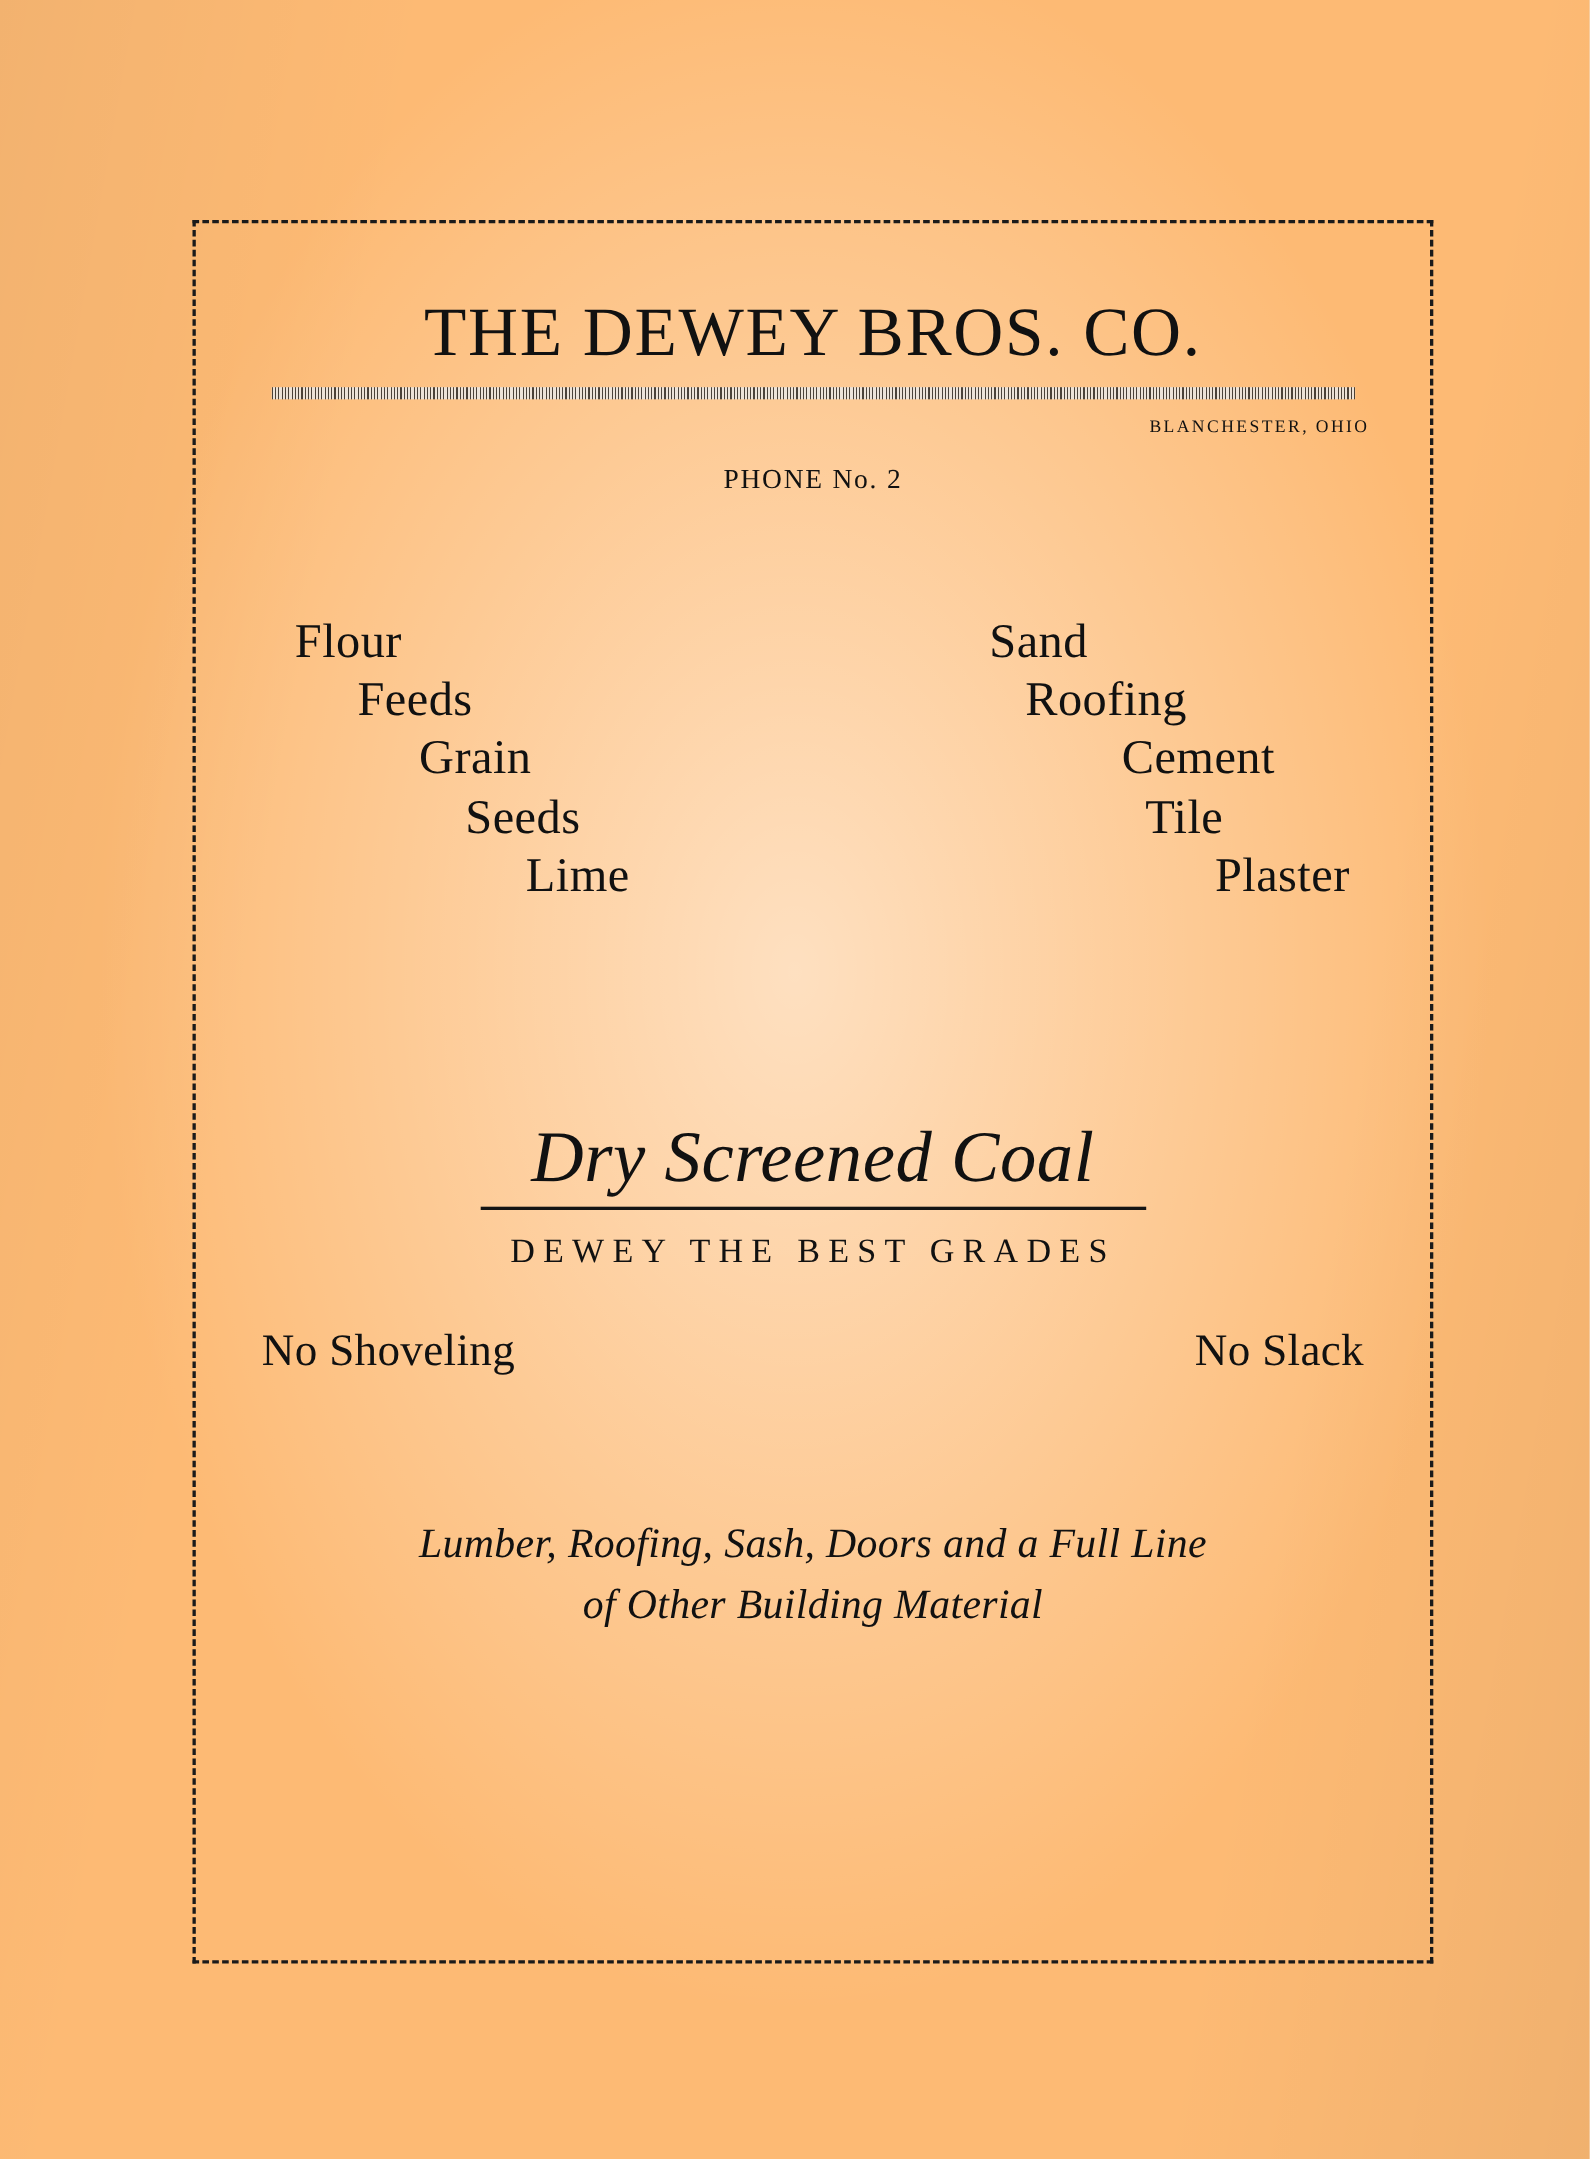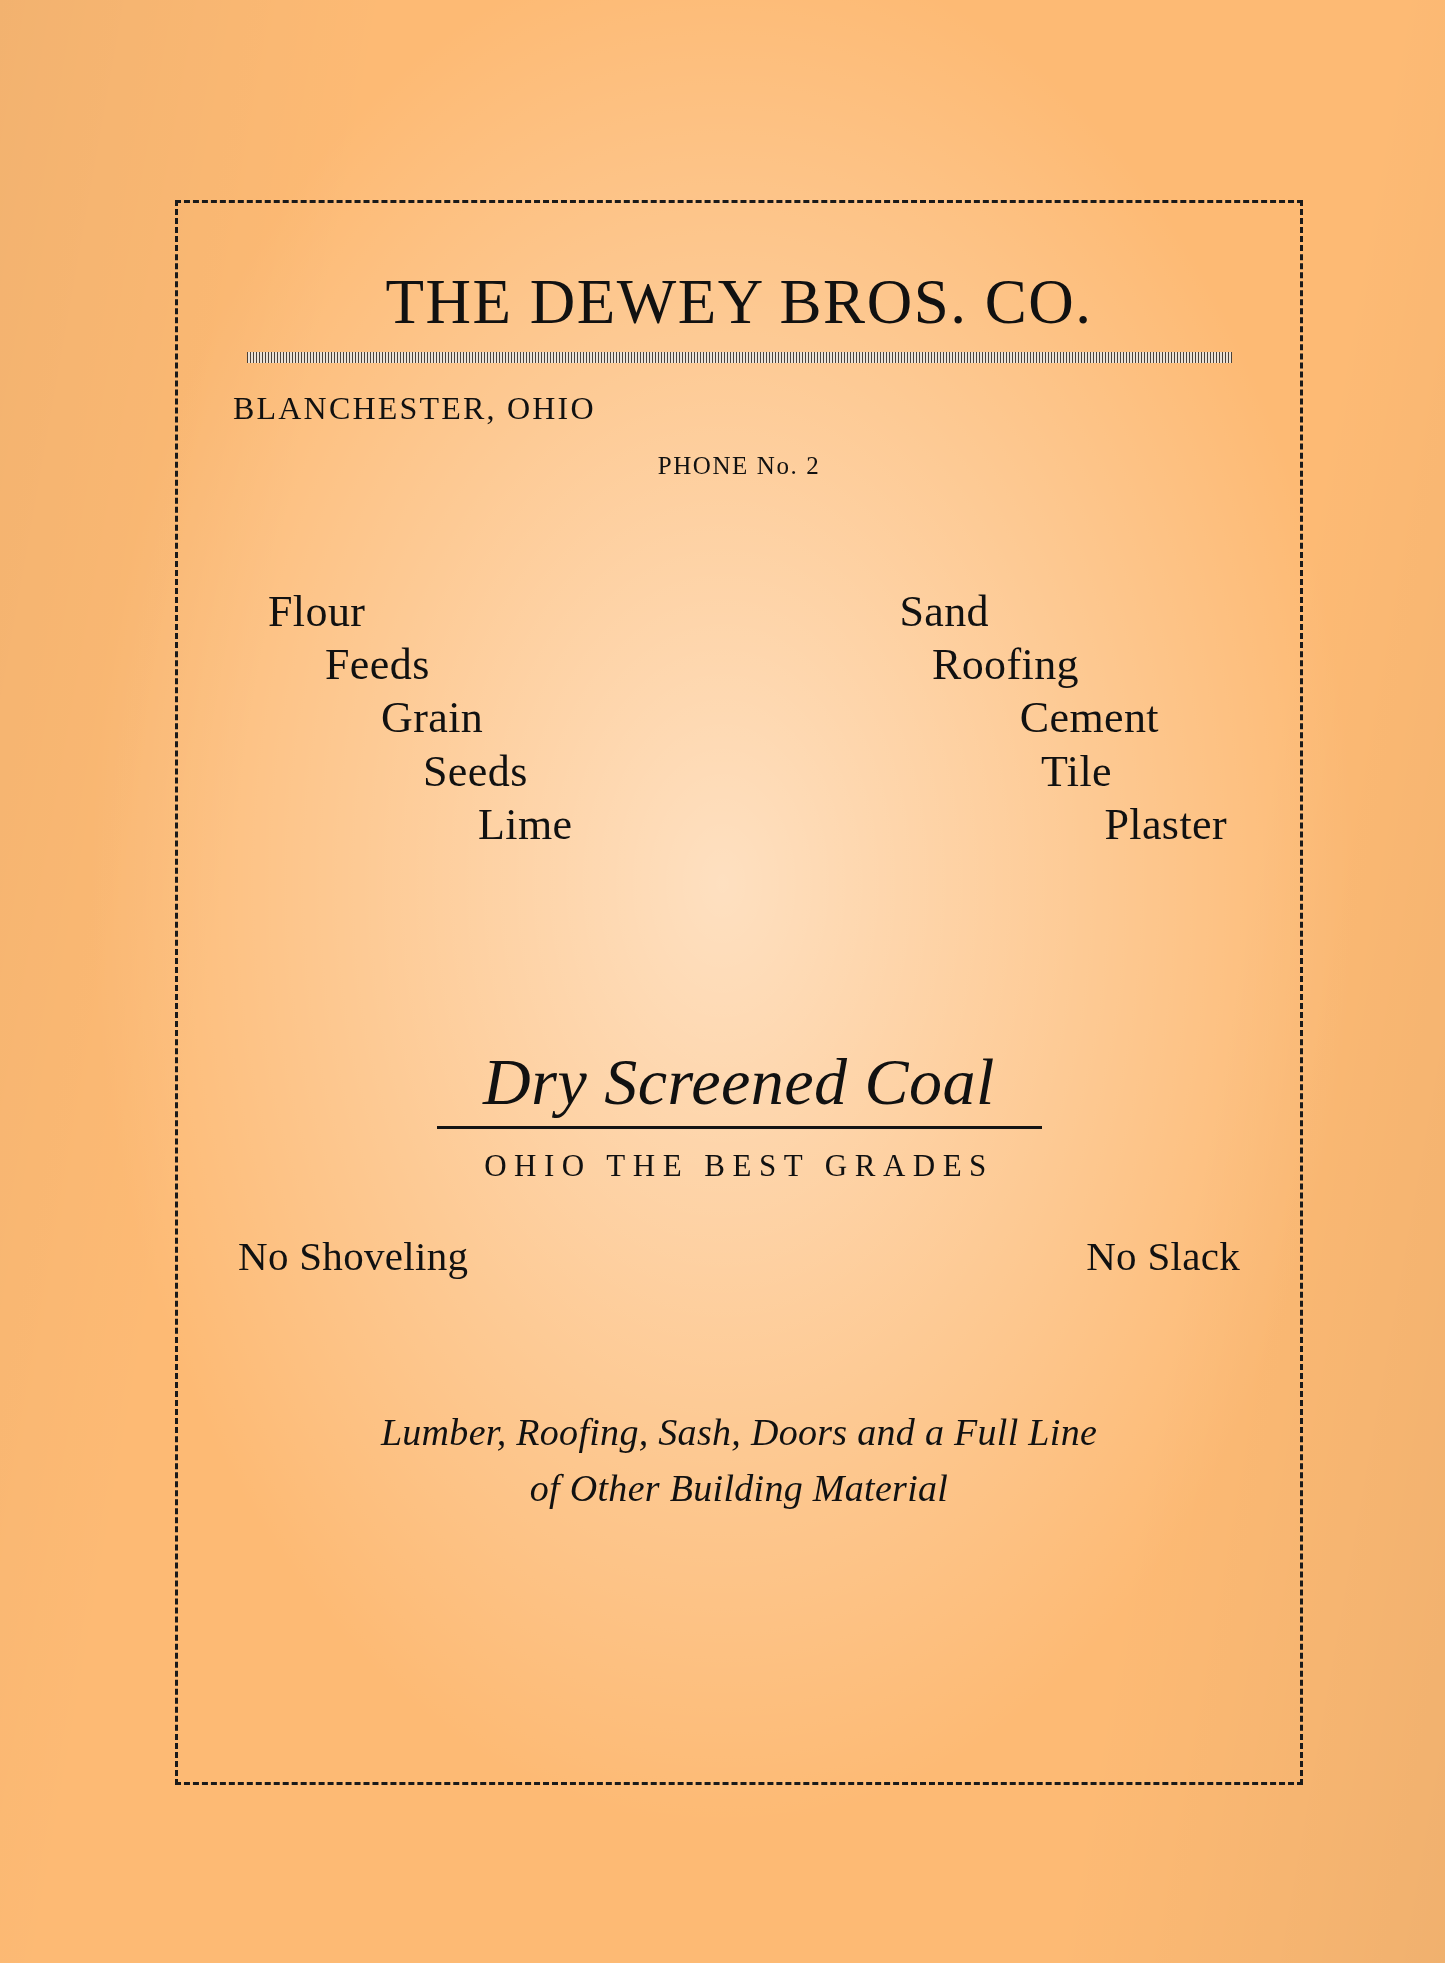--- a/index.html
+++ b/index.html
@@ -67,24 +67,24 @@
       to right,
       #2b2b2b 0px,
       #2b2b2b 1px,
       #e9e8e6 1px,
       #e9e8e6 3px
     );
     opacity: 0.85;
   }
 
   .city {
-    text-align: left;
-    font-size: 32px;
+    text-align: right;
+    font-size: 16px;
     letter-spacing: 2.2px;
-    margin-top: 27px;
+    margin-top: 17px;
   }
 
   .phone {
     text-align: center;
     font-size: 25px;
     letter-spacing: 1.6px;
     margin-top: 25px;
   }
 
   .products {
@@ -190,21 +190,21 @@
           <div class="product">Roofing</div>
           <div class="product">Cement</div>
           <div class="product">Tile</div>
           <div class="product">Plaster</div>
         </div>
       </div>
 
       <div class="coal-block">
         <div class="coal-head">Dry Screened Coal</div>
         <div class="coal-rule"></div>
-        <div class="grades">OHIO THE BEST GRADES</div>
+        <div class="grades">DEWEY THE BEST GRADES</div>
       </div>
 
       <div class="no-row">
         <span>No Shoveling</span>
         <span>No Slack</span>
       </div>
 
       <div class="footer">
         <div>Lumber, Roofing, Sash, Doors and a Full Line</div>
         <div class="footer-line2">of Other Building Material</div>

